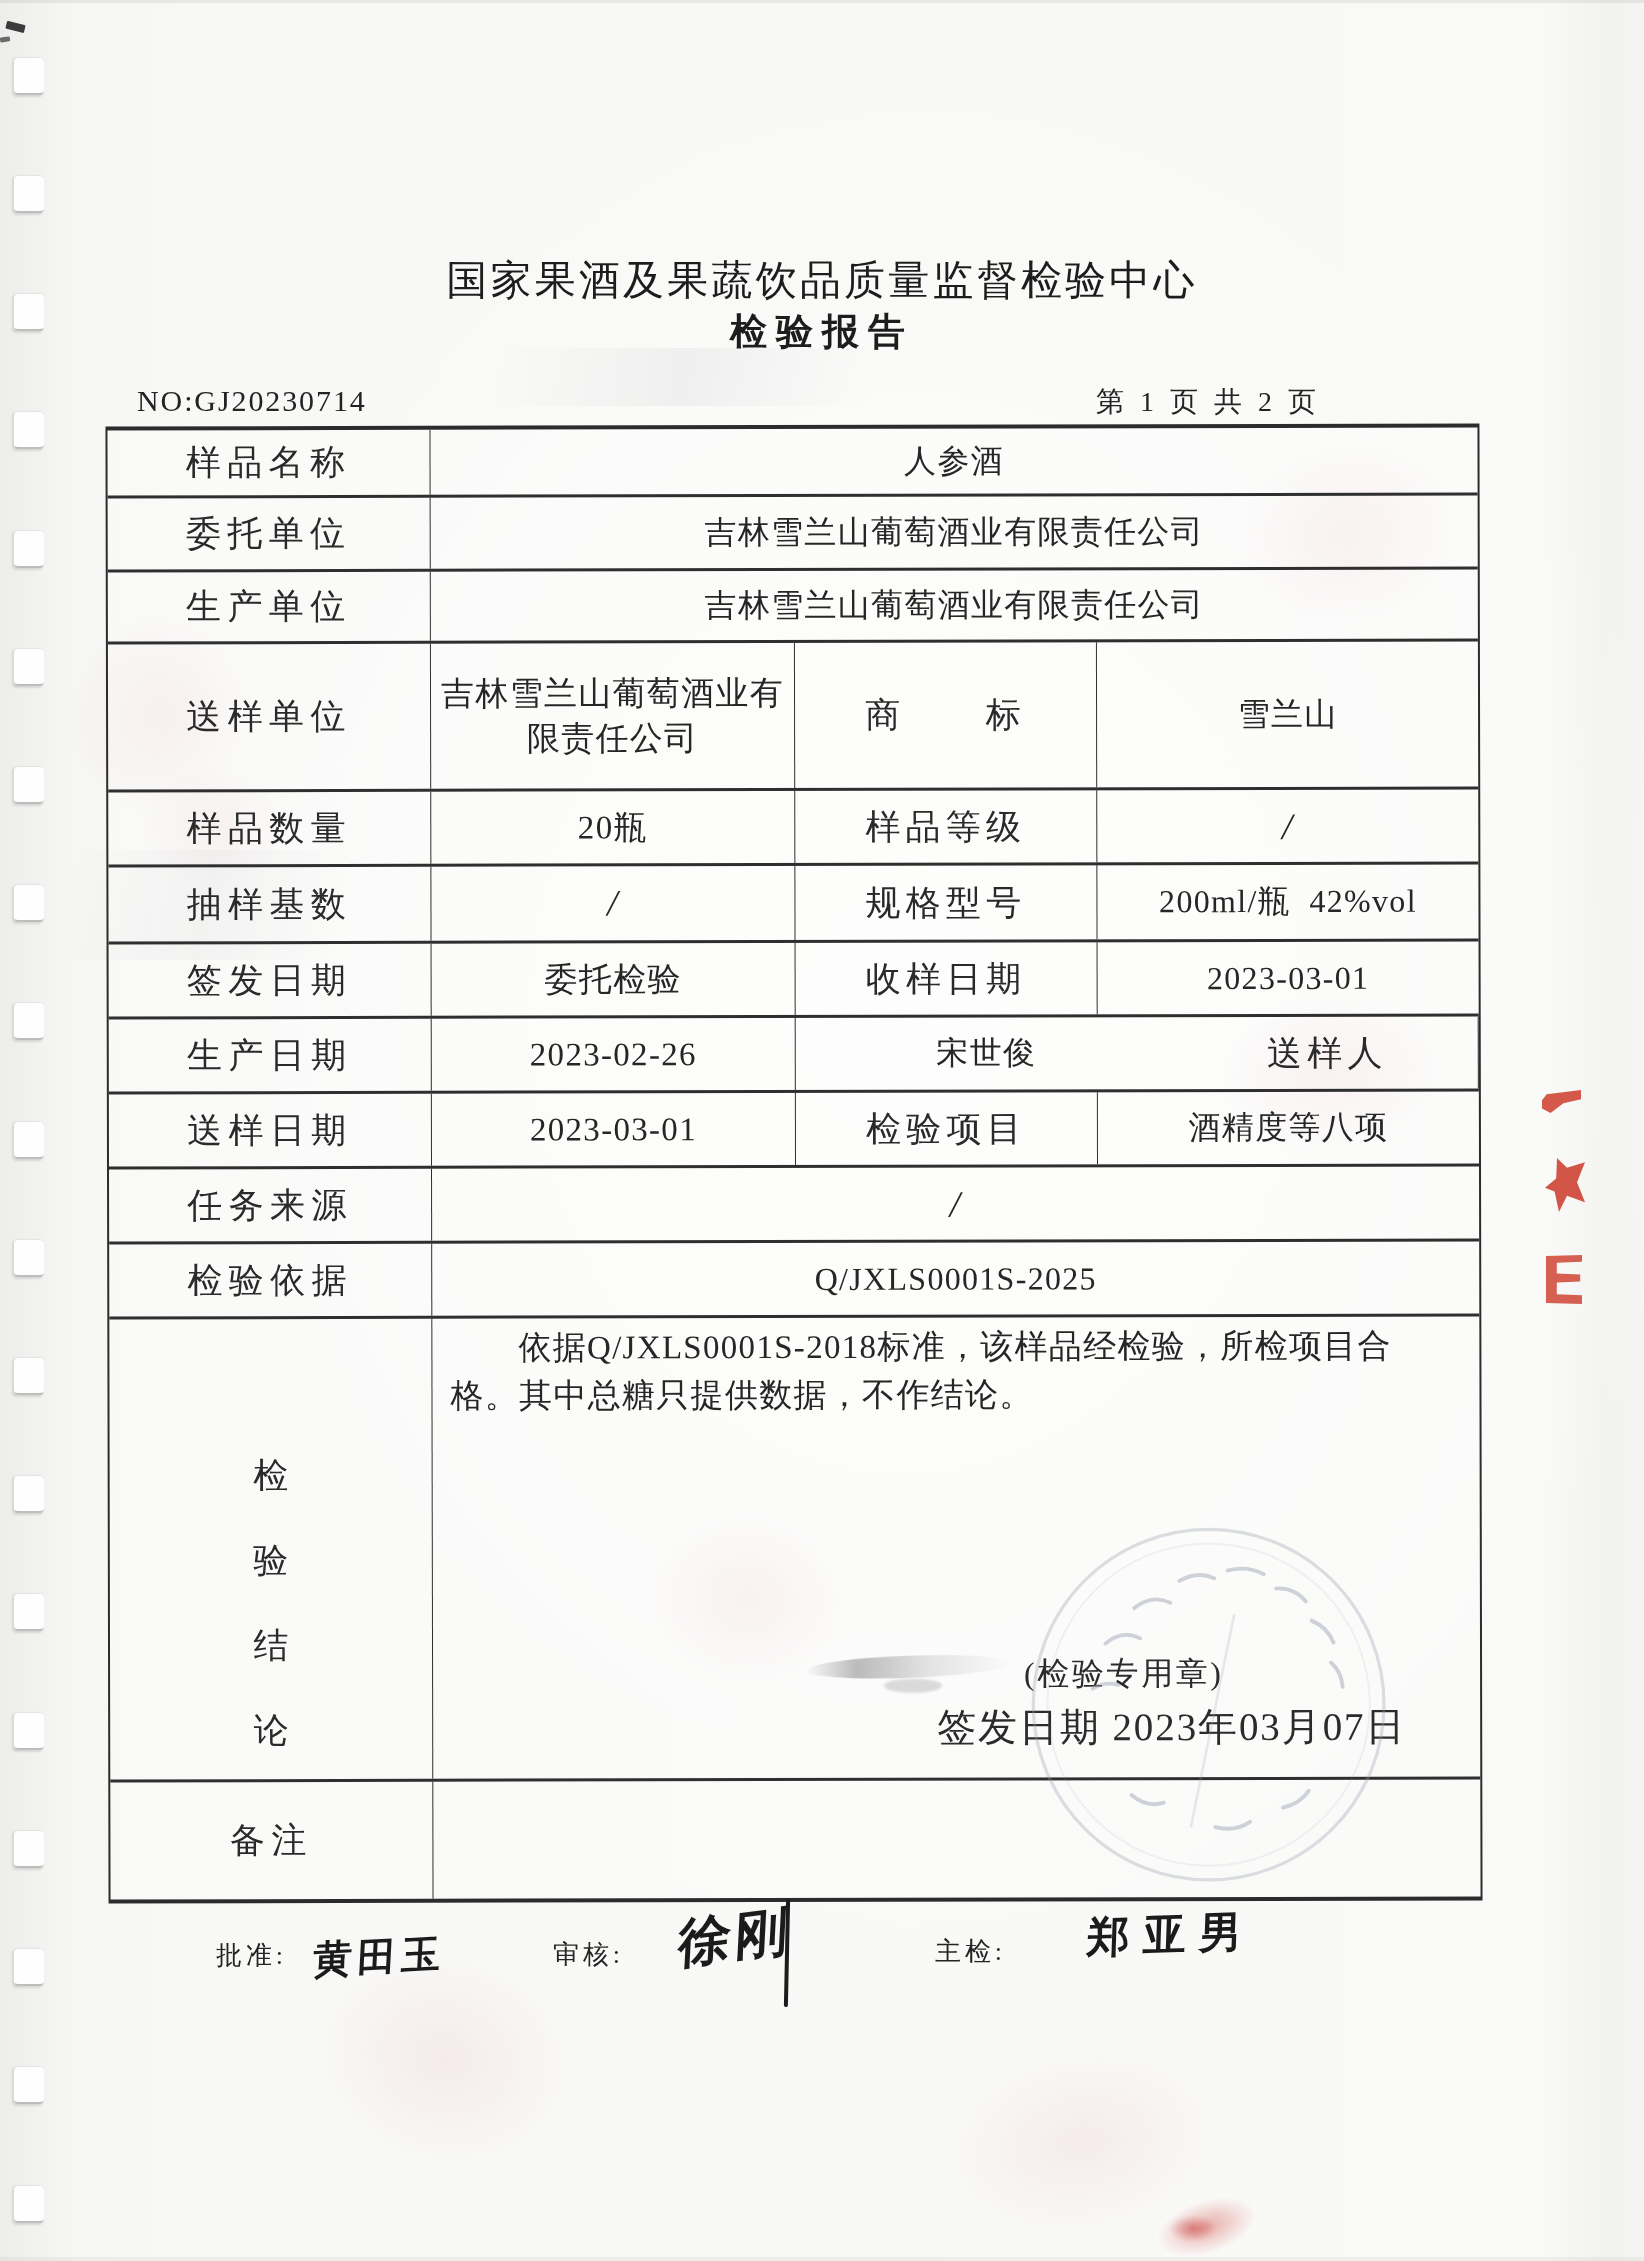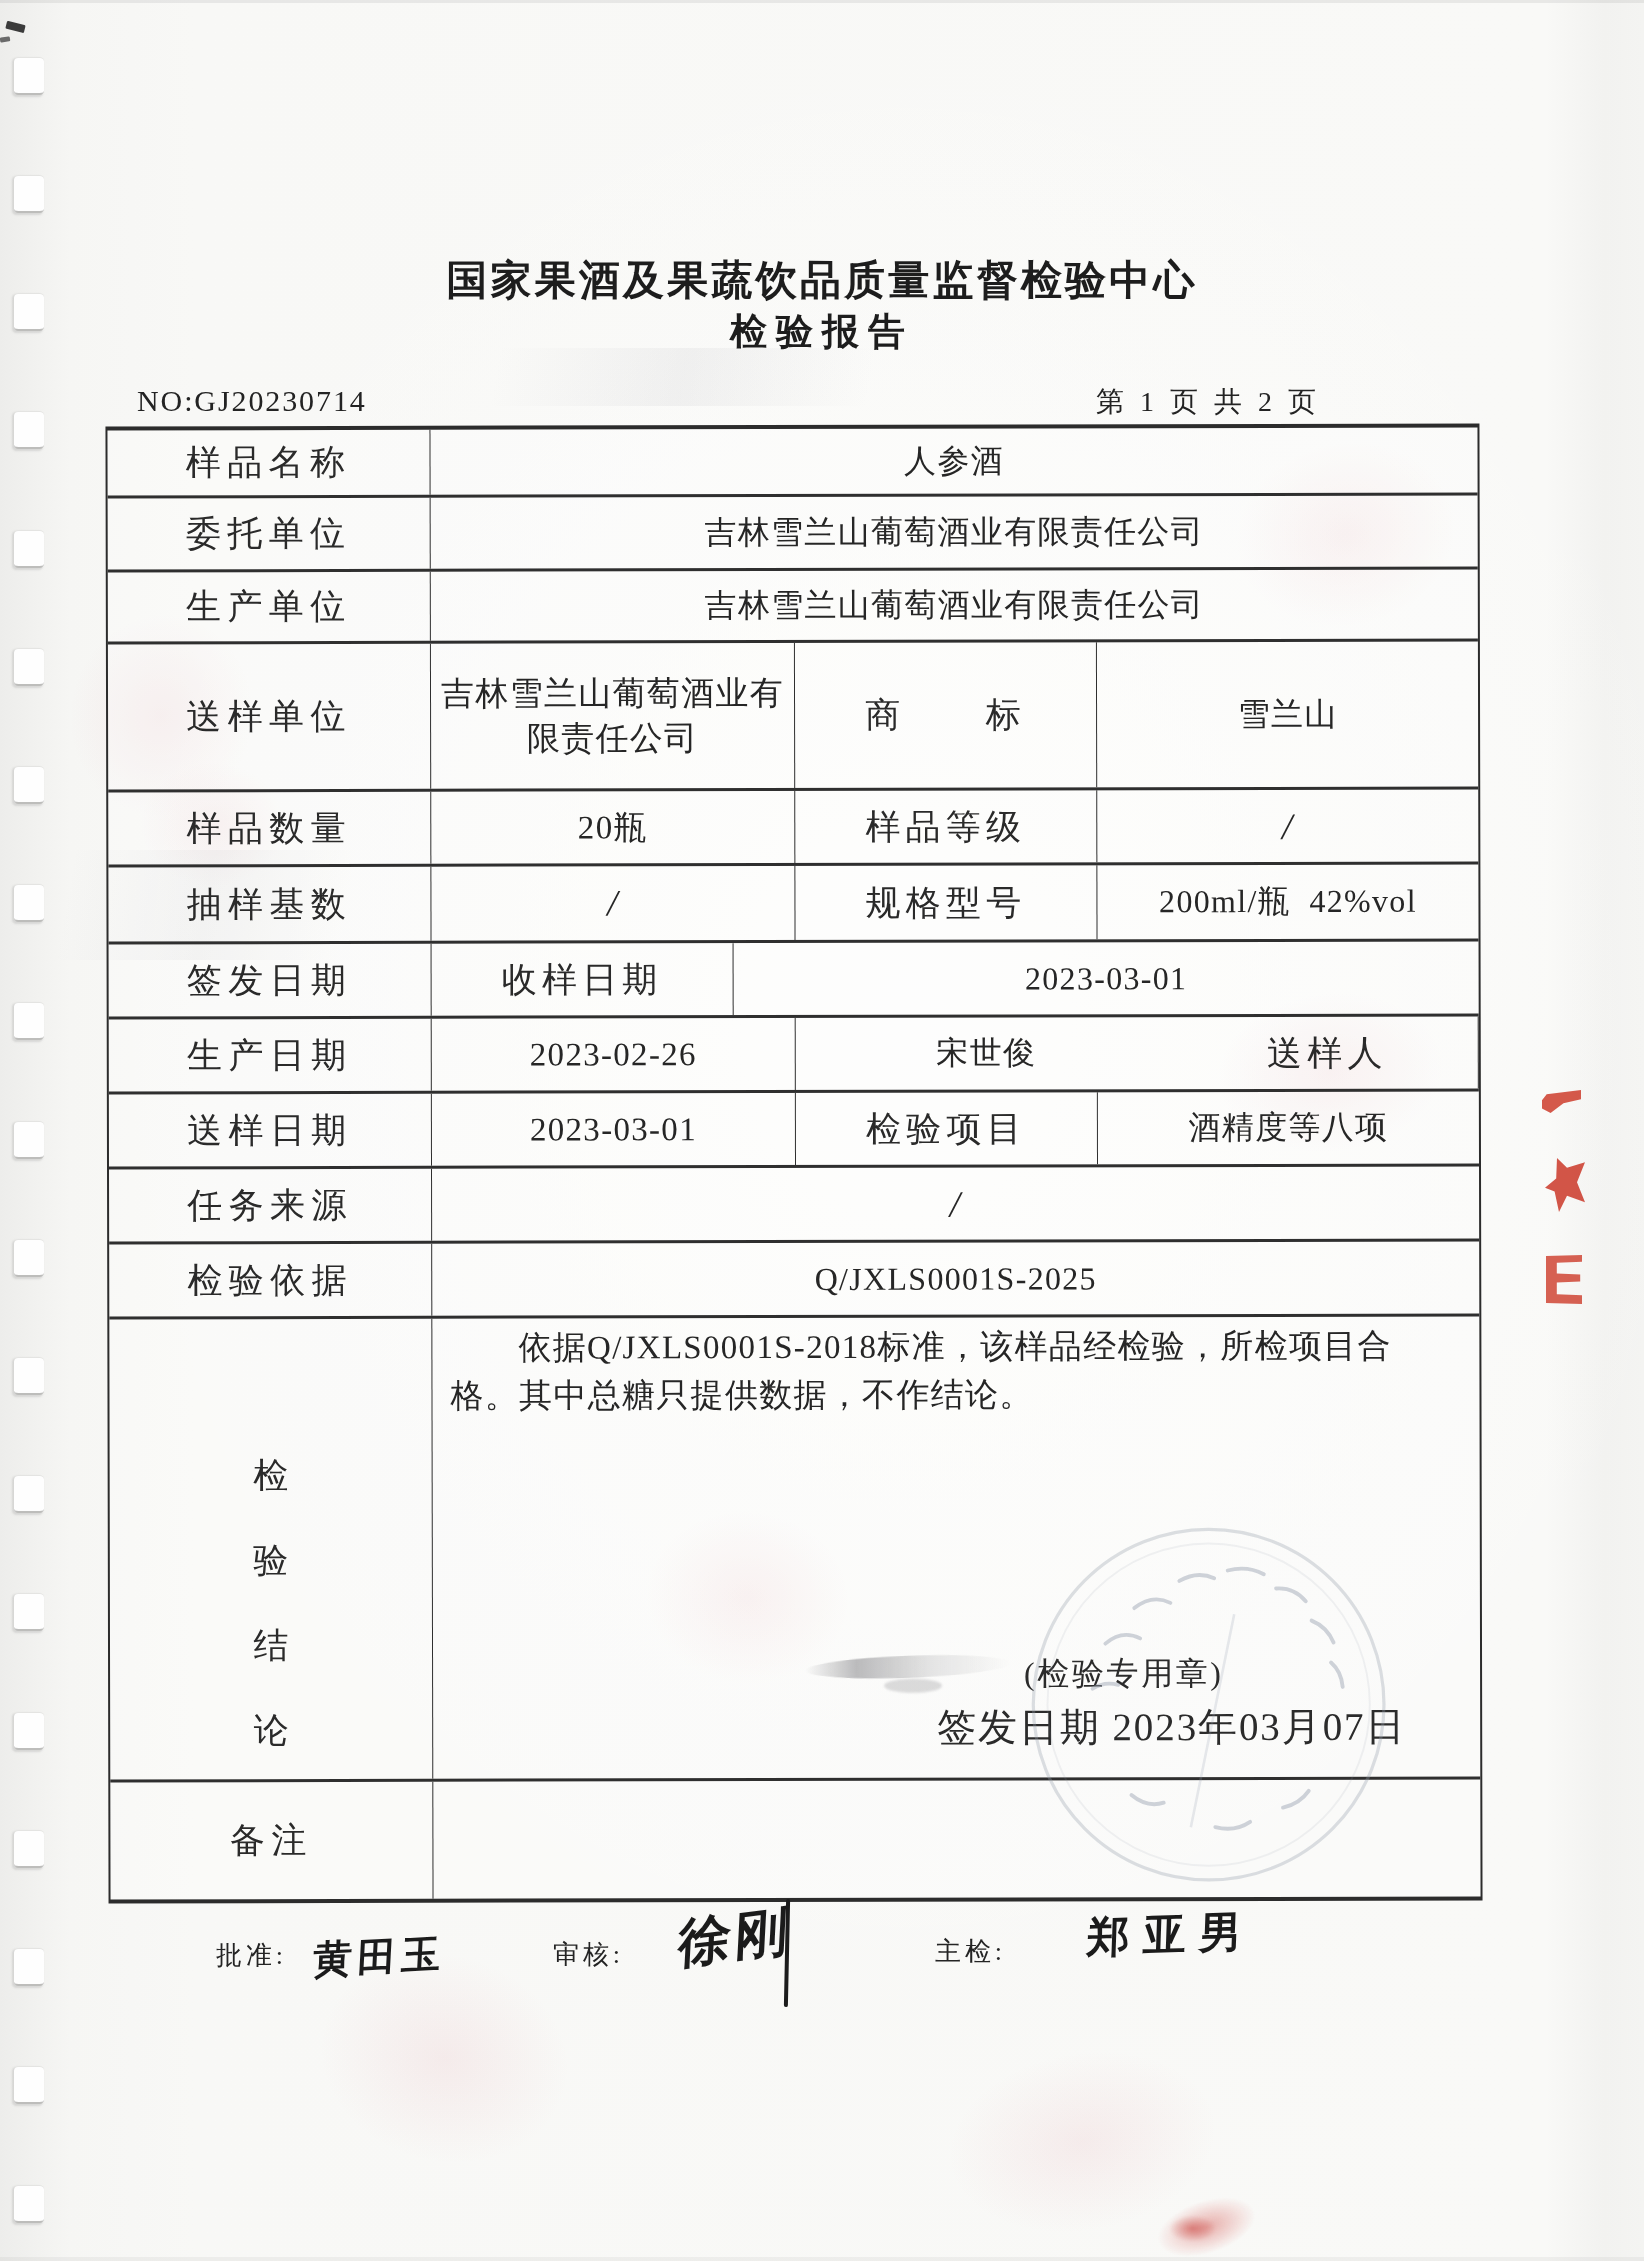--- a/index.html
+++ b/index.html
@@ -24,21 +24,21 @@
     border-bottom:2.6px solid #bdbdbb; border-top:1.3px solid #e4e4e2;
     box-shadow:-1.9px 1.3px 1.9px rgba(140,140,140,.25);
   }
   
   .wm{position:absolute;border-radius:50%;pointer-events:none;
       background:radial-gradient(closest-side, rgba(214,125,138,.11), rgba(214,125,138,0) 75%);}
   .streak{position:absolute;pointer-events:none;
       background:linear-gradient(100deg, rgba(165,165,172,0) 10%, rgba(165,165,172,.12) 50%, rgba(165,165,172,0) 90%);}
   
   .title{position:absolute;left:0;top:253px;width:100%;text-align:center;
-    font-family:"Liberation Sans","DejaVu Sans",sans-serif;font-weight:700;
+    font-family:"Liberation Sans","DejaVu Sans",sans-serif;font-weight:400;
     font-size:41px;letter-spacing:3.2px;color:#1d1d1d;}
   .subtitle{position:absolute;left:0;top:307px;width:100%;text-align:center;
     font-family:"Liberation Sans","DejaVu Sans",sans-serif;font-weight:700;
     font-size:37px;letter-spacing:9px;color:#1d1d1d;}
   .report-no{position:absolute;left:137px;top:384px;font-size:30px;letter-spacing:1.9px;color:#232323;}
   .page-indicator{position:absolute;left:1096px;top:383px;font-size:28px;letter-spacing:4.5px;color:#232323;white-space:pre;}
   
   #report-table{
     position:absolute;left:107px;top:425px;width:1370px;
     border:4.5px solid #2c2c2c;border-left-width:2.6px;border-right-width:2.6px;
@@ -203,20 +203,23 @@
           <span>规格型号</span>
         </div>
         <div class="cell c-value">
           <span>200ml/瓶  42%vol</span>
         </div>
       </div>
       <div class="t-row" style="height: 75px;">
         <div class="cell c-label">
           <span>签发日期</span>
         </div>
+        <div class="cell c-v1">
+          <span>委托检验</span>
+        </div>
         <div class="cell c-l2">
           <span>收样日期</span>
         </div>
         <div class="cell c-value">
           <span>2023-03-01</span>
         </div>
       </div>
       <div class="t-row" style="height: 75px;">
         <div class="cell c-label">
           <span>生产日期</span>

